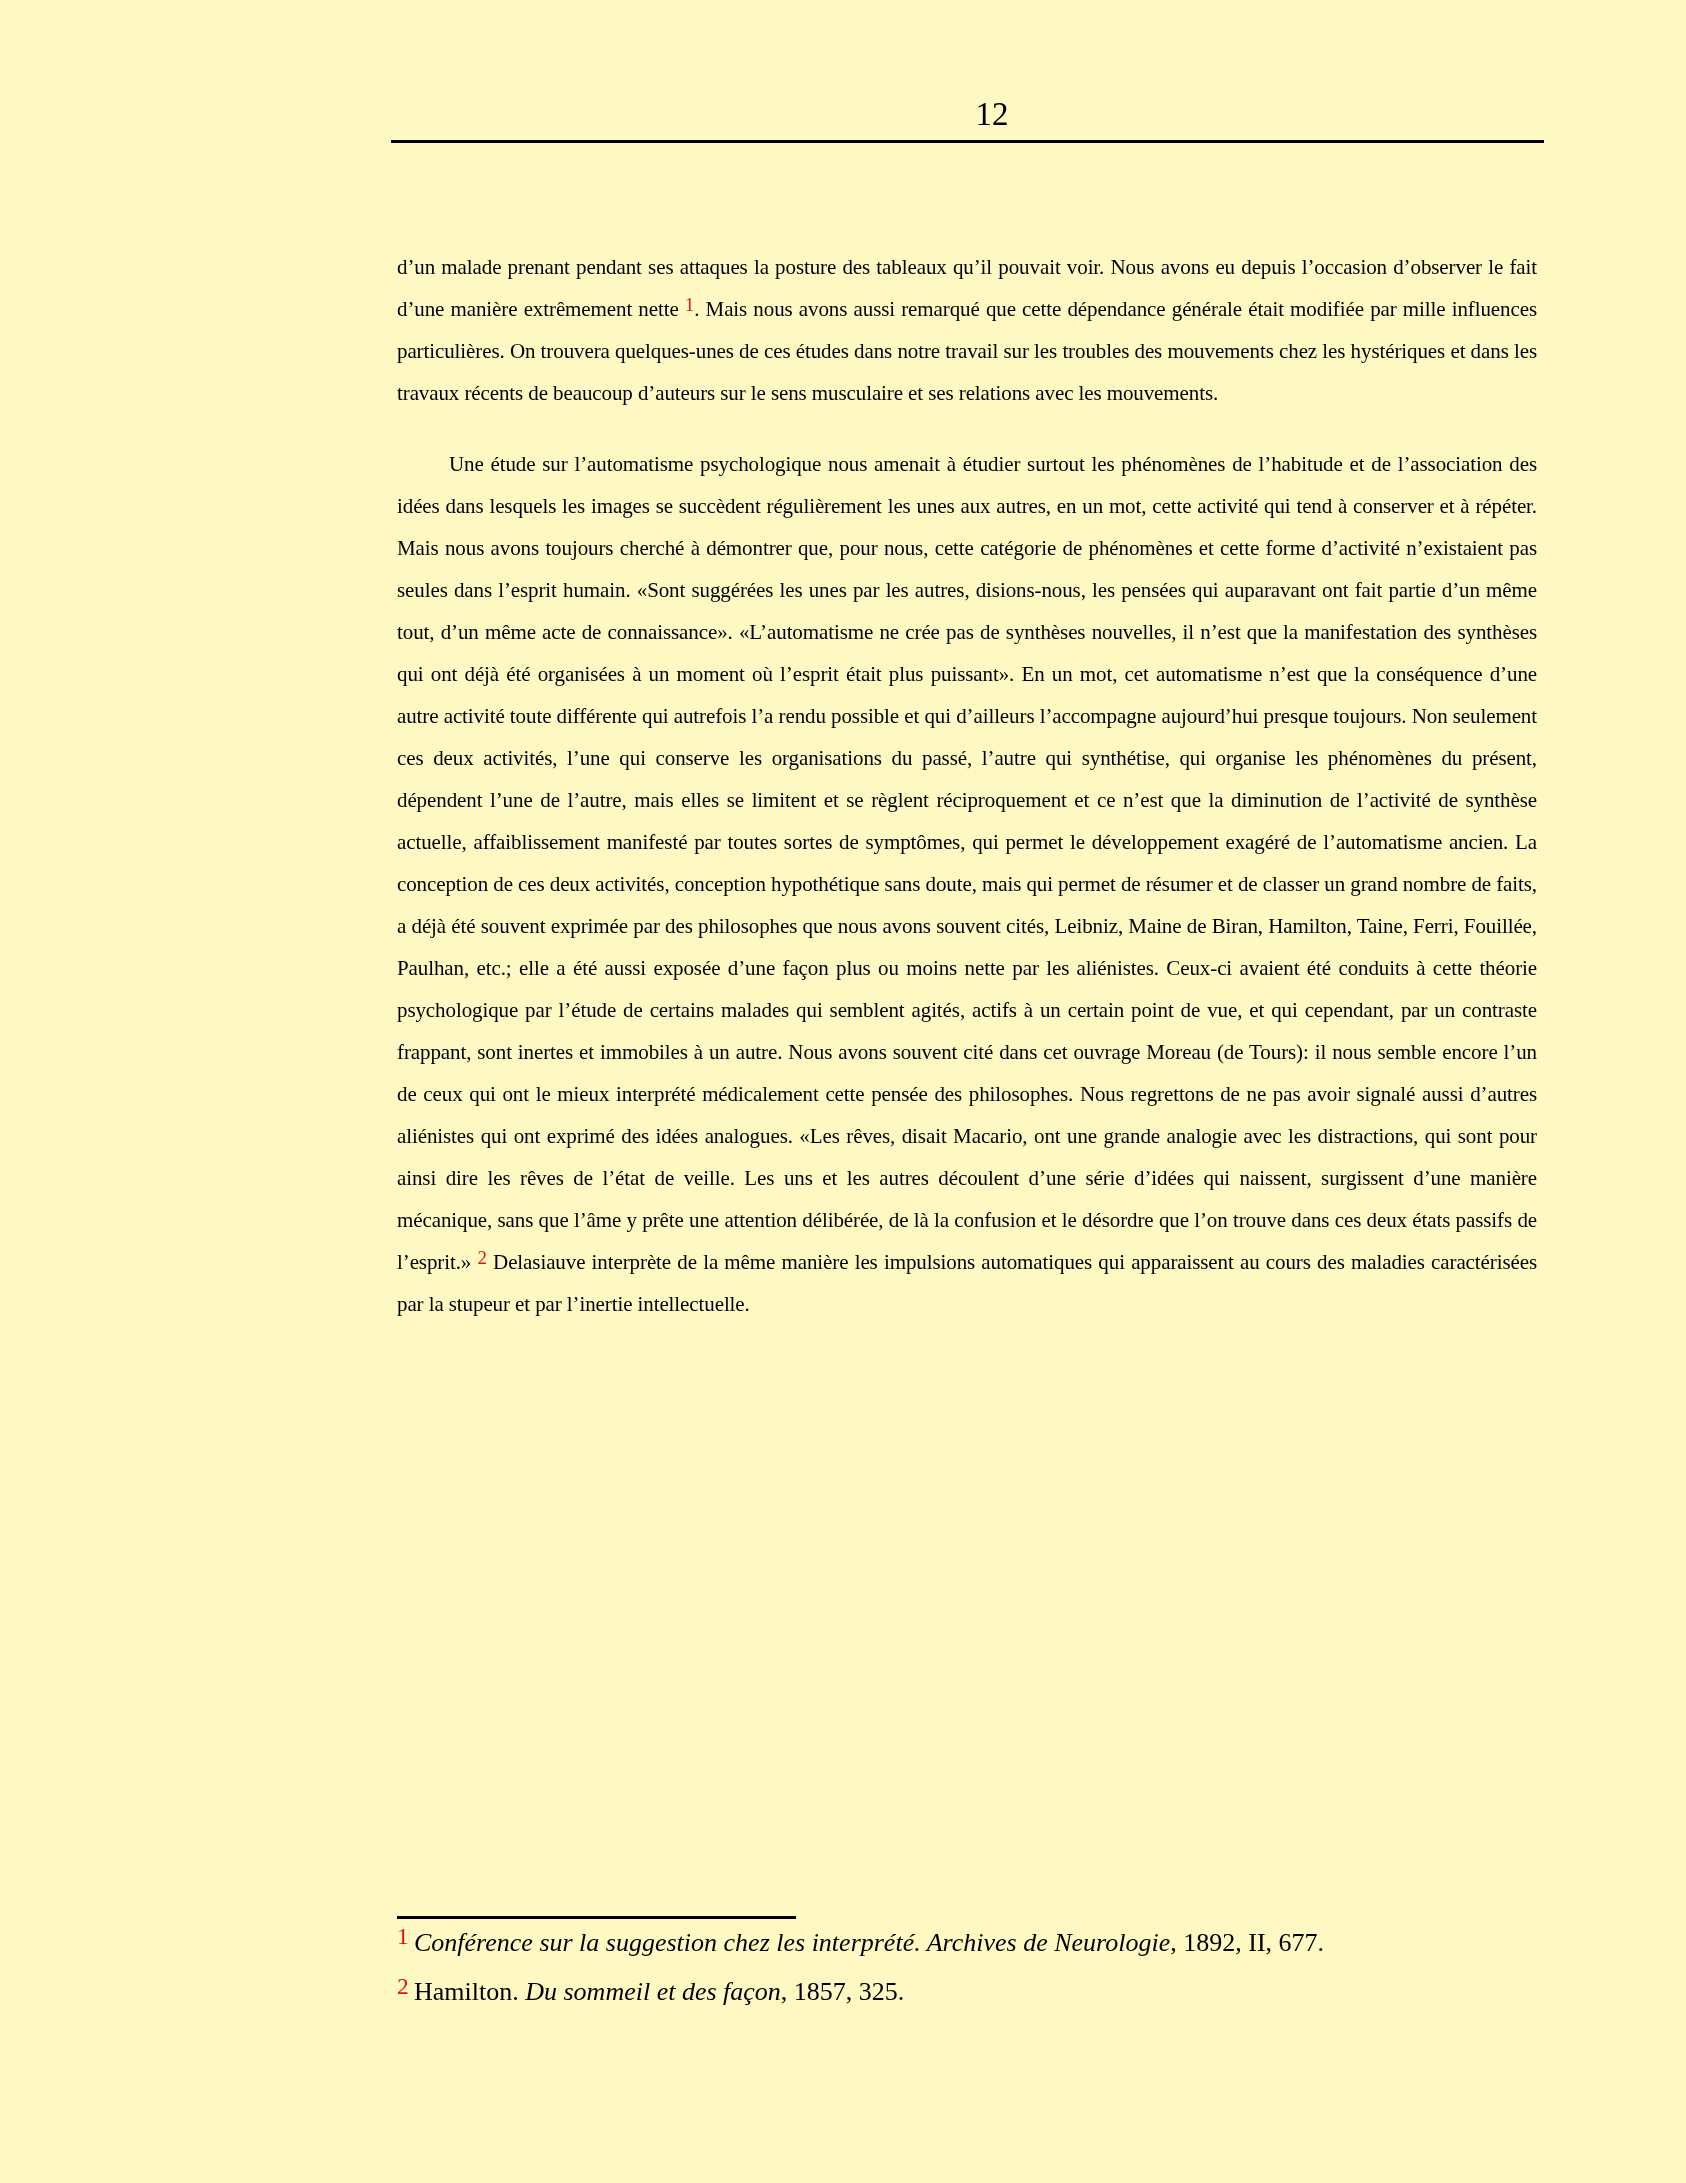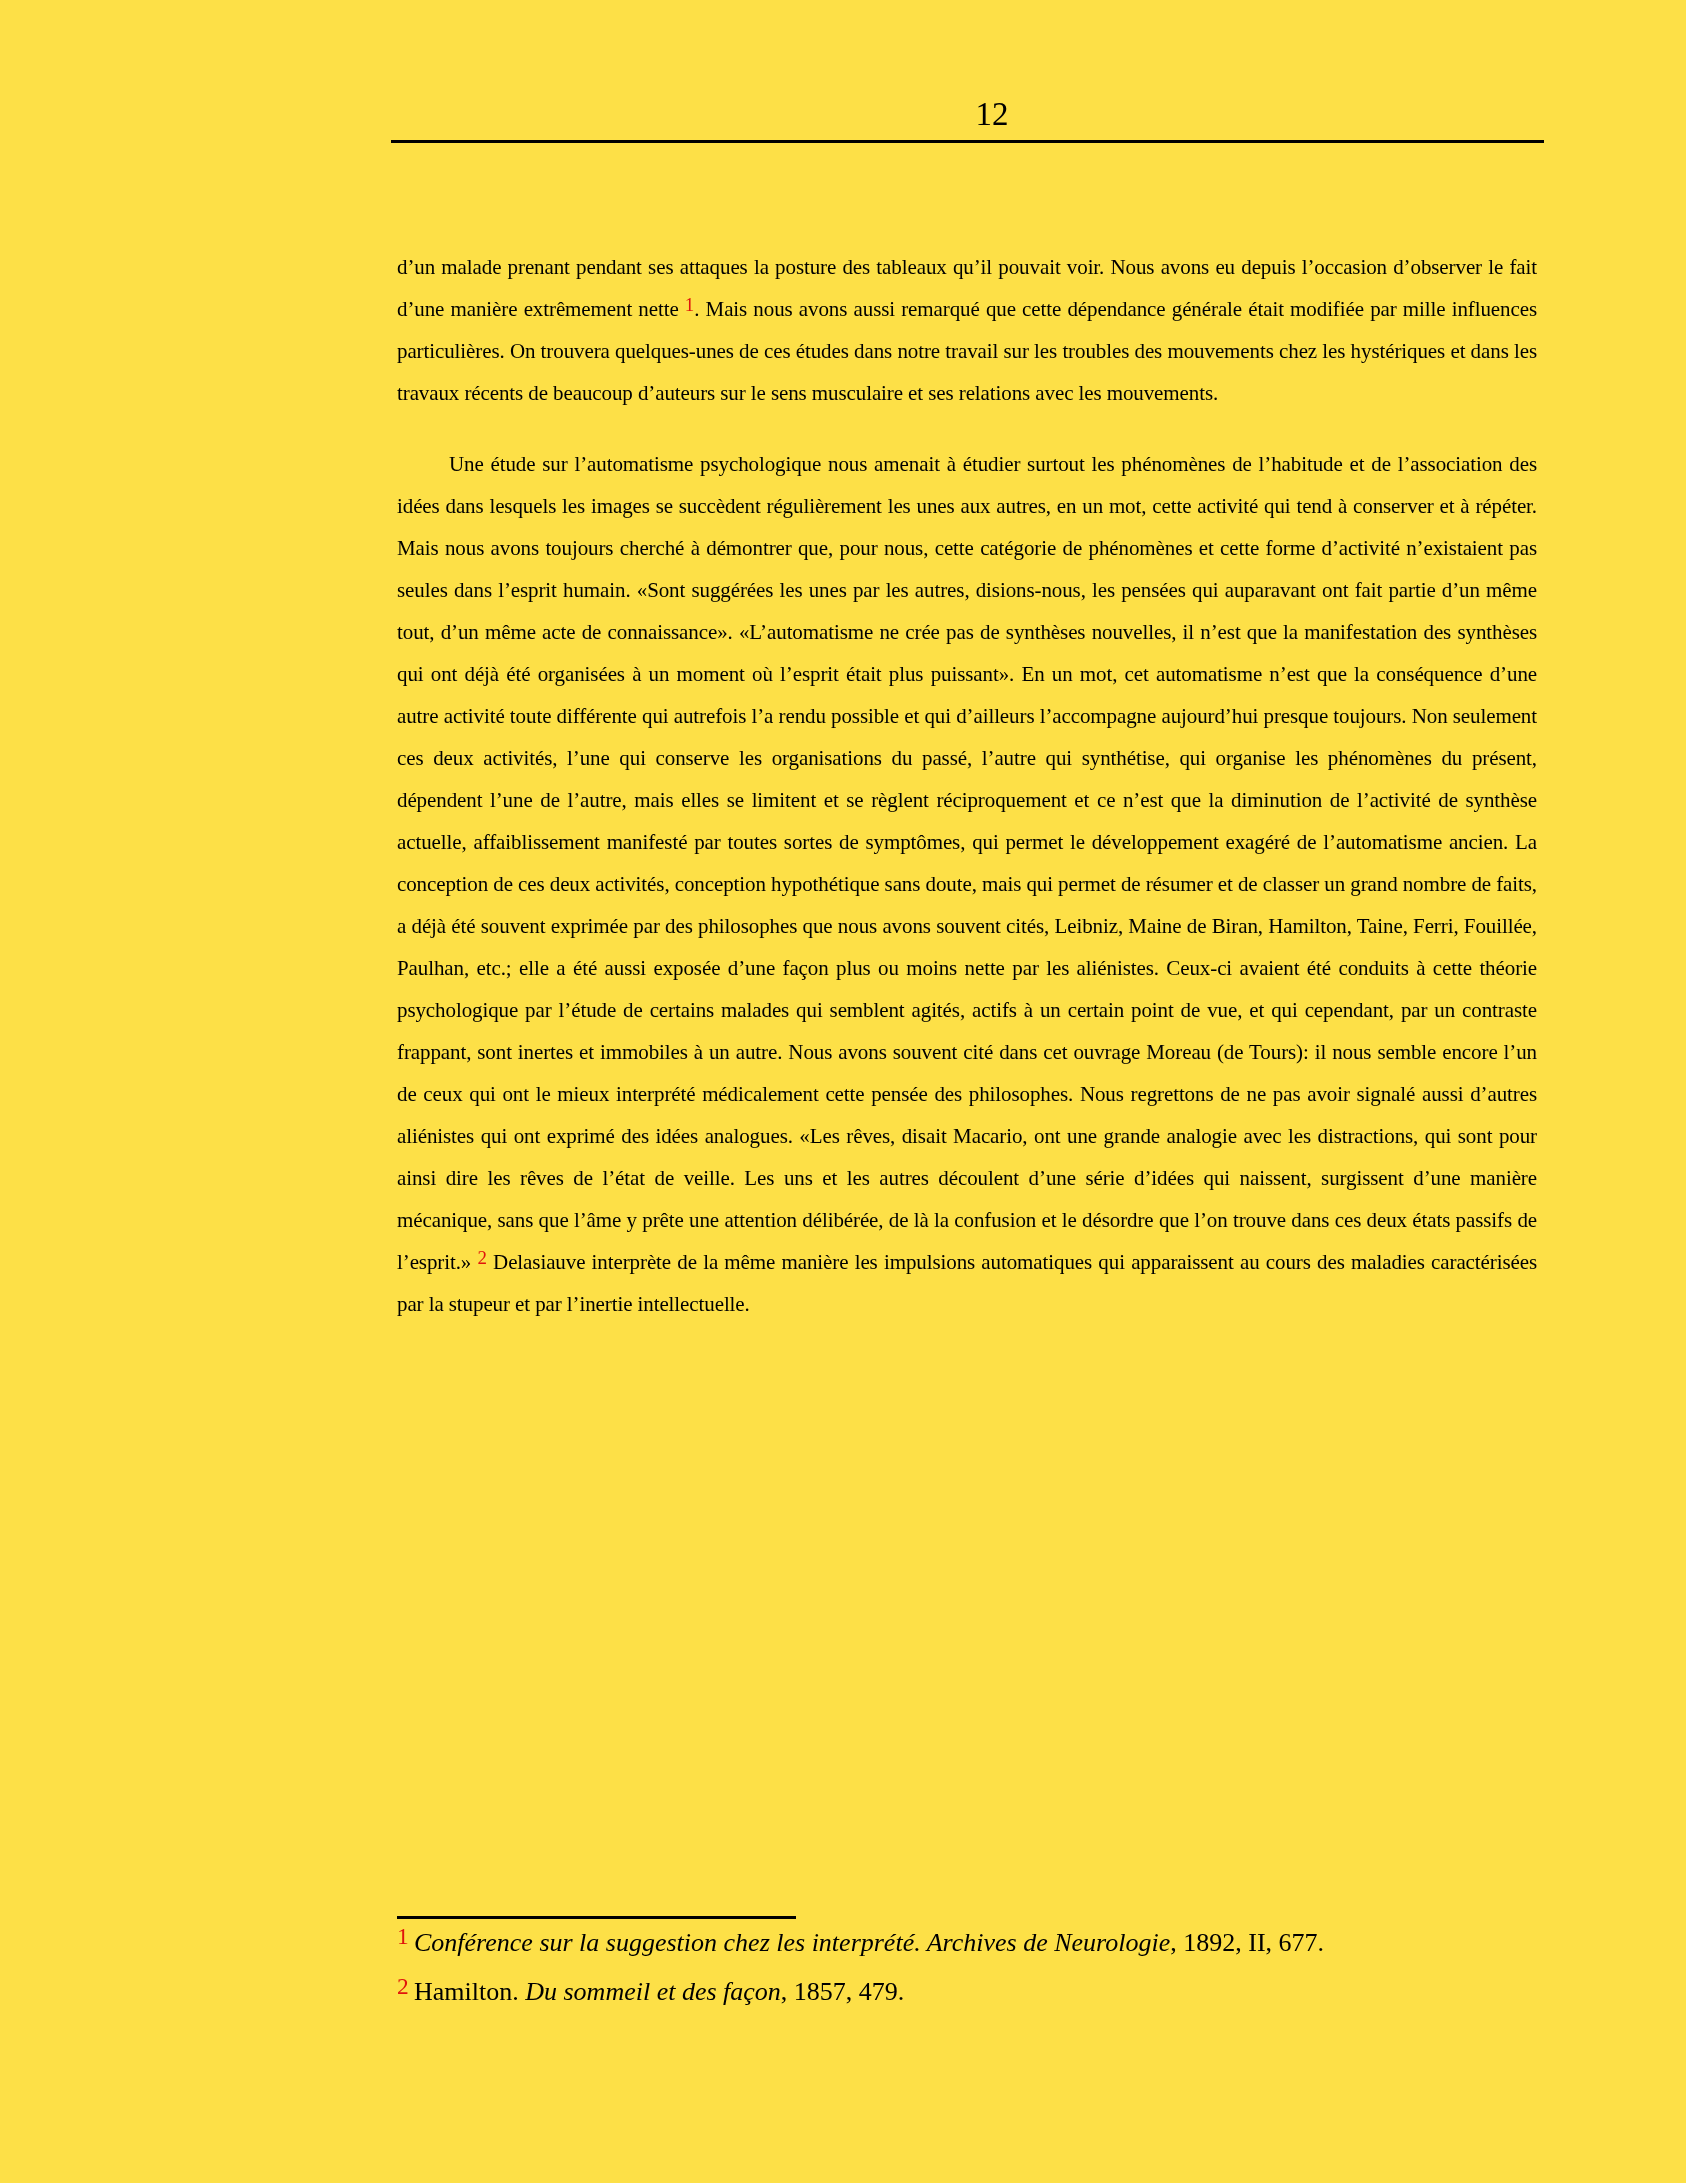--- a/index.html
+++ b/index.html
@@ -1,19 +1,19 @@
 <!DOCTYPE html>
 <html style="font-size:10.6px"><head>
 <meta charset="utf-8">
 <style>
   html,body { margin:0; padding:0; background:#777; }
   .page {
     position:relative;
     width:1687px; height:2183px;
-    background:#fde047;
+    background:#fef9c3;
     font-family:"Liberation Serif","DejaVu Serif",serif;
     color:#000000;
     overflow:hidden;
   }
   .page-number {
     position:absolute;
     left:916px; top:97px; width:152px;
     text-align:center;
     font-size:33px; line-height:34px;
   }
@@ -74,17 +74,17 @@
     <p><span>d’un malade prenant pendant ses attaques la posture des tableaux qu’il pouvait voir. Nous avons eu depuis l’occasion d’observer le fait d’une manière extrêmement nette </span><sup class="fn-ref">1</sup><span>. Mais nous avons aussi remarqué que cette dépendance générale était modifiée par mille influences particulières. On trouvera quelques-unes de ces études dans notre travail sur les troubles des mouvements chez les hystériques et dans les travaux récents de beaucoup d’auteurs sur le sens musculaire et ses relations avec les mouvements.</span></p>
 
     <p class="indented"><span>Une étude sur l’automatisme psychologique nous amenait à étudier surtout les phénomènes de l’habitude et de l’association des idées dans lesquels les images se succèdent régulièrement les unes aux autres, en un mot, cette activité qui tend à conserver et à répéter. Mais nous avons toujours cherché à démontrer que, pour nous, cette catégorie de phénomènes et cette forme d’activité n’existaient pas seules dans l’esprit humain. «Sont suggérées les unes par les autres, disions-nous, les pensées qui auparavant ont fait partie d’un même tout, d’un même acte de connaissance». «L’automatisme ne crée pas de synthèses nouvelles, il n’est que la manifestation des synthèses qui ont déjà été organisées à un moment où l’esprit était plus puissant». En un mot, cet automatisme n’est que la conséquence d’une autre activité toute différente qui autrefois l’a rendu possible et qui d’ailleurs l’accompagne aujourd’hui presque toujours. Non seulement ces deux activités, l’une qui conserve les organisations du passé, l’autre qui synthétise, qui organise les phénomènes du présent, dépendent l’une de l’autre, mais elles se limitent et se règlent réciproquement et ce n’est que la diminution de l’activité de synthèse actuelle, affaiblissement manifesté par toutes sortes de symptômes, qui permet le développement exagéré de l’automatisme ancien. La conception de ces deux activités, conception hypothétique sans doute, mais qui permet de résumer et de classer un grand nombre de faits, a déjà été souvent exprimée par des philosophes que nous avons souvent cités, Leibniz, Maine de Biran, Hamilton, Taine, Ferri, Fouillée, Paulhan, etc.; elle a été aussi exposée d’une façon plus ou moins nette par les aliénistes. Ceux-ci avaient été conduits à cette théorie psychologique par l’étude de certains malades qui semblent agités, actifs à un certain point de vue, et qui cependant, par un contraste frappant, sont inertes et immobiles à un autre. Nous avons souvent cité dans cet ouvrage Moreau (de Tours): il nous semble encore l’un de ceux qui ont le mieux interprété médicalement cette pensée des philosophes. Nous regrettons de ne pas avoir signalé aussi d’autres aliénistes qui ont exprimé des idées analogues. «Les rêves, disait Macario, ont une grande analogie avec les distractions, qui sont pour ainsi dire les rêves de l’état de veille. Les uns et les autres découlent d’une série d’idées qui naissent, surgissent d’une manière mécanique, sans que l’âme y prête une attention délibérée, de là la confusion et le désordre que l’on trouve dans ces deux états passifs de l’esprit.» </span><sup class="fn-ref">2</sup><span> Delasiauve interprète de la même manière les impulsions automatiques qui apparaissent au cours des maladies caractérisées par la stupeur et par l’inertie intellectuelle.</span></p>
   </div>
 
   <div class="footnote-rule"></div>
 
   <div class="footnotes">
     <div class="footnote"><span class="marker">1</span><span></span><span class="italic">Conférence sur la suggestion chez les interprété. Archives de Neurologie</span><span>, 1892, II, 677.</span></div>
 
-    <div class="footnote"><span class="marker">2</span><span>Hamilton. </span><span class="italic">Du sommeil et des façon</span><span>, 1857, 479.</span></div>
+    <div class="footnote"><span class="marker">2</span><span>Hamilton. </span><span class="italic">Du sommeil et des façon</span><span>, 1857, 325.</span></div>
   </div>
 
 </div>
 
 
 </body></html>

